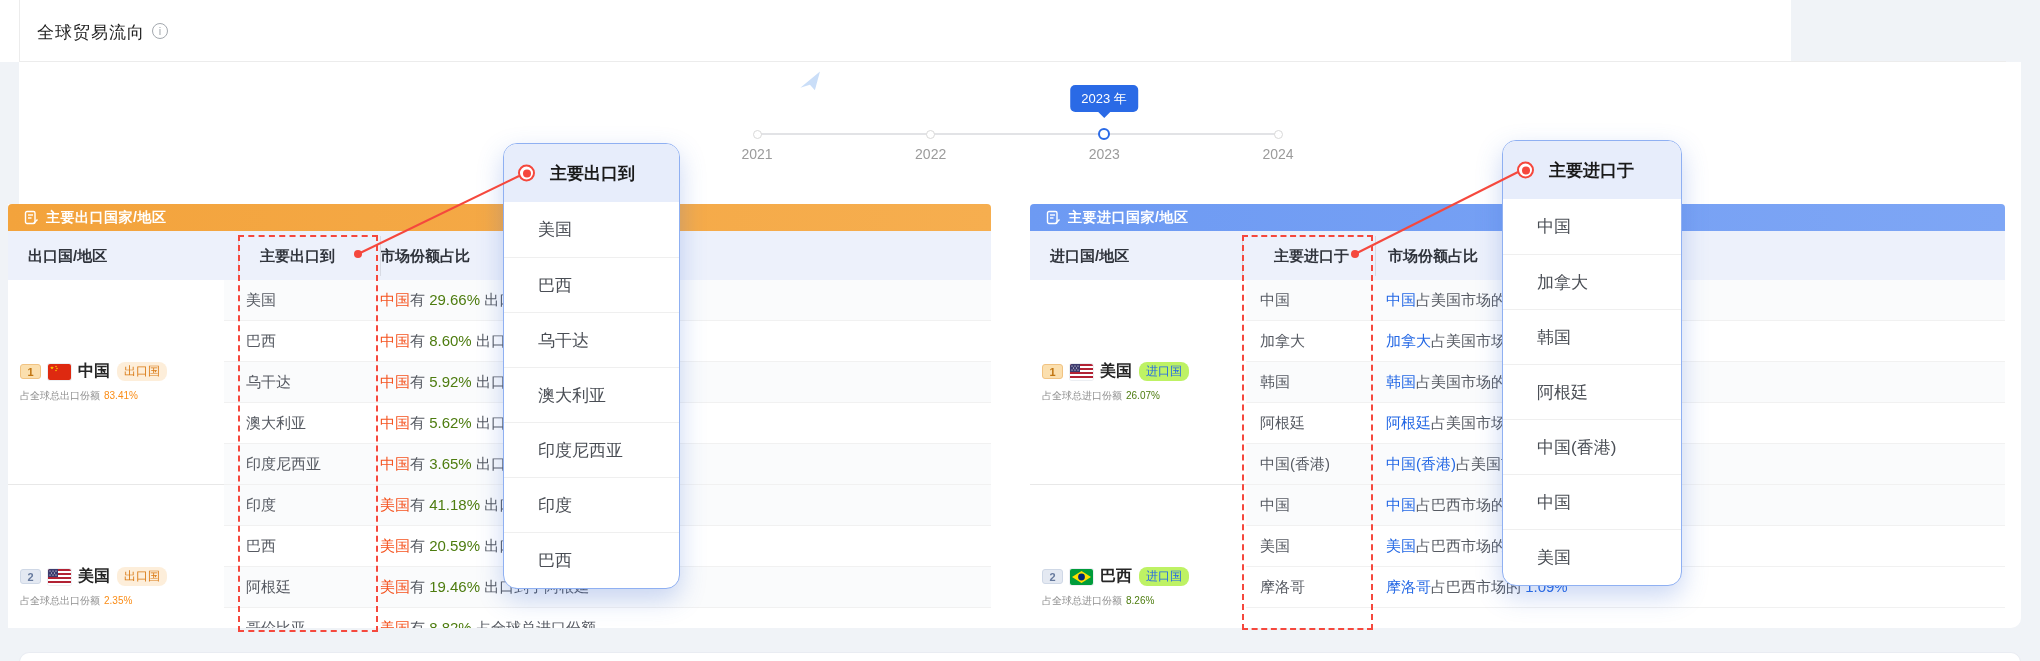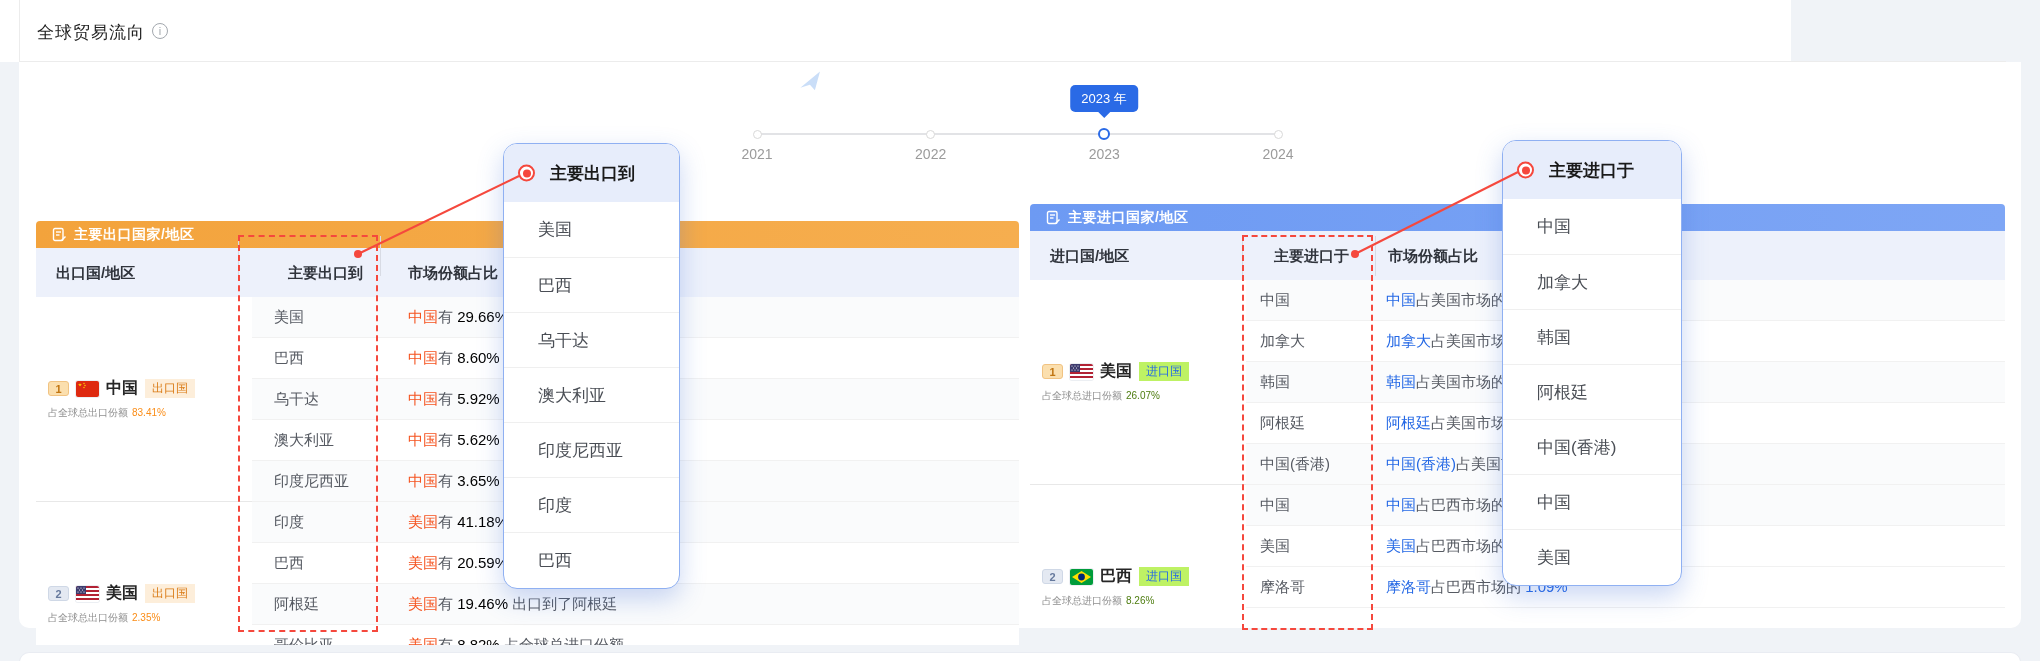--- a/index.html
+++ b/index.html
@@ -25,21 +25,21 @@
             background:#fff; border:1.5px solid #d9d9d9; border-radius:50%; z-index:3; cursor:pointer; }
   .tl-dot.active { width:12px; height:12px; margin-left:-6px; margin-top:-6px; border:2px solid #2a6ae6; }
   .tl-year { position:absolute; top:146px; width:90px; margin-left:-45px; text-align:center; font-size:14px; color:#9b9b9b; z-index:2; }
   .tl-tooltip { position:absolute; left:1104px; top:85px; transform:translateX(-50%); height:27px; padding:0 11px;
                 background:#2a6ae6; border-radius:5px; color:#fff; font-size:13px; display:flex; align-items:center; z-index:4; }
   .tl-tooltip:after { content:""; position:absolute; left:50%; bottom:-6px; margin-left:-6px;
                       border:6px solid transparent; border-top-color:#2a6ae6; border-bottom:none; }
 
   
   .panel { position:absolute; top:204px; height:424px; overflow:hidden; background:#fff; z-index:2; }
-  .panel-export { left:36px;  width:983px;margin-top:17px; }
+  .panel-export { left:8px;  width:983px; }
   .panel-import { left:1030px; width:975px; }
   .panel-bar { height:27px; border-radius:4px 4px 0 0; display:flex; align-items:center; padding-left:16px;
                color:#fff; font-size:14px; font-weight:bold; letter-spacing:.5px; }
   .panel-export .panel-bar { background:linear-gradient(90deg,#f3a33c,#f6ae4f); }
   .panel-import .panel-bar { background:linear-gradient(90deg,#6d9af3,#7ea6f5); }
   .panel-bar .bar-icon { margin-right:7px; display:inline-flex; }
   .panel-cols { position:relative; height:49px; background:#edf1fb; }
   .panel-cols span { position:absolute; top:0; line-height:49px; font-size:15px; font-weight:600; color:#30343c; }
   .panel-cols .pc1 { left:20px; }
   .panel-export .pc2 { left:252px; }  .panel-export .pc3 { left:372px; }
@@ -47,37 +47,37 @@
 
   .tgroup { position:relative; height:205px; border-bottom:1px solid #e8e8e8; }
   .gcell { position:absolute; left:0; top:0; width:216px; height:100%; display:flex; flex-direction:column;
            justify-content:center; padding-left:12px; }
   .gline1 { display:flex; align-items:center; gap:7px; }
   .rank { width:21px; height:15px; border-radius:3px; font-size:11px; font-weight:bold; text-align:center; line-height:15px; }
   .rank-1 { background:#fbdfae; color:#c17511; border:1px solid #f1c382; }
   .rank-2 { background:#e4e9f2; color:#66799d; border:1px solid #cfd8e6; }
   .flag { display:inline-flex; border-radius:2px; overflow:hidden; box-shadow:0 0 0 1px #eceff3; }
   .gname { font-size:16px; font-weight:700; color:#262626; }
-  .gtag { font-size:12px; padding:1px 7px; border-radius:0; }
+  .gtag { font-size:12px; padding:1px 7px; border-radius:8px; }
   .panel-export .gtag { background:#fdeeda; color:#da7b16; }
   .panel-import .gtag { background:#bef264; color:#2468e5; }
   .gline2 { margin-top:7px; font-size:10px; color:#8f8f8f; }
   .gvalue { margin-left:4px; }
   .panel-export .gvalue { color:#fa8c16; }
   .panel-import .gvalue { color:#4d7c0f; }
 
   .rows { margin-left:216px; }
   .trow { display:flex; height:41px; align-items:center; border-bottom:1px solid #f1f1f1; background:#fff; }
   .trow.alt { background:#fafbfc; }
   .cell-dest { width:142px; padding-left:22px; font-size:15px; color:#565a62; }
   .panel-import .cell-dest { width:136px; padding-left:14px; }
   .cell-market { flex:1; padding-left:14px; font-size:15px; color:#565a62; white-space:nowrap; overflow:hidden; }
   .panel-import .cell-market { padding-left:4px; }
   .panel-export .ms-hl { color:#f5531f; }
-  .panel-export .ms-pct { color:#000000; }
+  .panel-export .ms-pct { color:#4d7c0f; }
   .panel-import .ms-hl { color:#2468e5; }
   .panel-import .ms-pct { color:#2468e5; }
 
   .col-divider { position:absolute; top:236px; width:1px; height:40px; background:#d8dbe4; z-index:4; }
 
   
   .dash-box { position:absolute; border:2px dashed #f5483d; z-index:8; pointer-events:none; }
   .dash-export { left:238px; top:235px; width:140px; height:397px; }
   .dash-import { left:1242px; top:235px; width:131px; height:395px; }
   .hdr-dot { position:absolute; width:8px; height:8px; background:#f5483d; border-radius:50%; z-index:9; }

